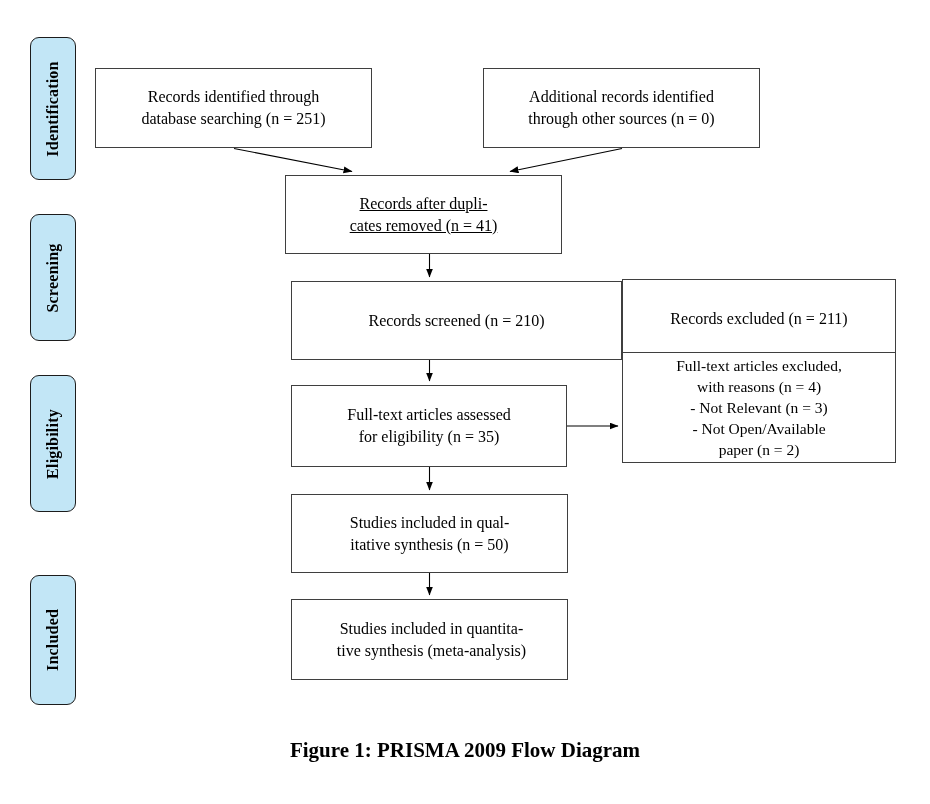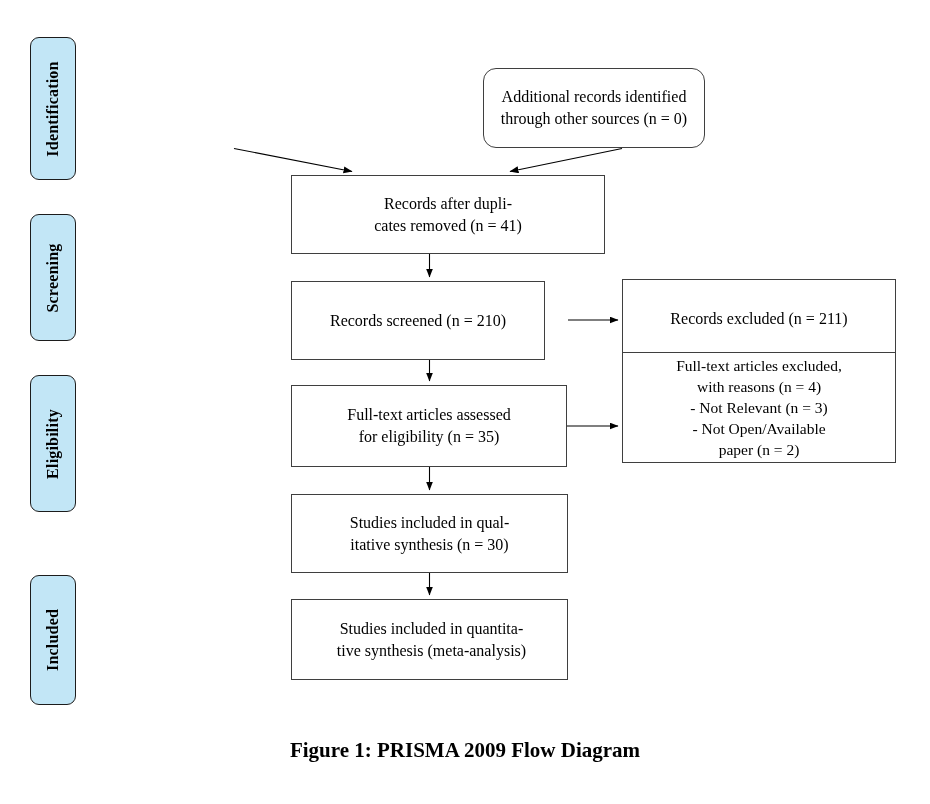--- a/index.html
+++ b/index.html
@@ -53,23 +53,23 @@
     display: flex;
     align-items: center;
     justify-content: center;
     text-align: center;
     font-size: 16px;
     line-height: 22px;
     white-space: pre-line;
     padding: 4px 6px;
   }
   #box-records-identified  { left: 95px;  top: 68px;  width: 277px; height: 80px; }
-  #box-additional-records  { left: 483px; top: 68px;  width: 222px; height: 80px; border-radius: 13px; }
-  #box-duplicates-removed  { left: 291px; top: 175px; width: 314px; height: 79px; }
-  #box-records-screened    { left: 291px; top: 281px; width: 254px; height: 79px; }
+  #box-additional-records  { left: 483px; top: 68px;  width: 277px; height: 80px; }
+  #box-duplicates-removed  { left: 285px; top: 175px; width: 277px; height: 79px; text-decoration: underline; }
+  #box-records-screened    { left: 291px; top: 281px; width: 331px; height: 79px; }
   #box-records-excluded    { left: 622px; top: 279px; width: 274px; height: 79px; }
   #box-fulltext-assessed   { left: 291px; top: 385px; width: 276px; height: 82px; padding-left: 6px; }
   #box-fulltext-excluded   { left: 622px; top: 352px; width: 274px; height: 111px;
                              font-size: 15.5px; line-height: 21px; }
   #box-qualitative         { left: 291px; top: 494px; width: 277px; height: 79px; }
   #box-quantitative        { left: 291px; top: 599px; width: 277px; height: 81px; padding-left: 10px; }
 
   
   .caption {
     position: absolute;
@@ -107,33 +107,35 @@
   <div class="stage" id="stage-screening">
     <span>Screening</span>
   </div>
   <div class="stage" id="stage-eligibility">
     <span>Eligibility</span>
   </div>
   <div class="stage" id="stage-included">
     <span>Included</span>
   </div>
 
+  <div class="box" id="box-records-identified">Records identified through
+database searching (n = 251)</div>
   <div class="box" id="box-additional-records">Additional records identified
 through other sources (n = 0)</div>
   <div class="box" id="box-duplicates-removed">Records after dupli-
 cates removed (n = 41)</div>
   <div class="box" id="box-records-screened">Records screened (n = 210)</div>
   <div class="box" id="box-records-excluded">Records excluded (n = 211)</div>
   <div class="box" id="box-fulltext-assessed">Full-text articles assessed
 for eligibility (n = 35)</div>
   <div class="box" id="box-fulltext-excluded">Full-text articles excluded,
 with reasons (n = 4)
 - Not Relevant (n = 3)
 - Not Open/Available
 paper (n = 2)</div>
   <div class="box" id="box-qualitative">Studies included in qual-
-itative synthesis (n = 30)</div>
+itative synthesis (n = 50)</div>
   <div class="box" id="box-quantitative">Studies included in quantita-
 tive synthesis (meta-analysis)</div>
 
   <div class="caption">Figure 1: PRISMA 2009 Flow Diagram</div>
 
 </div>
 
 </body></html>

